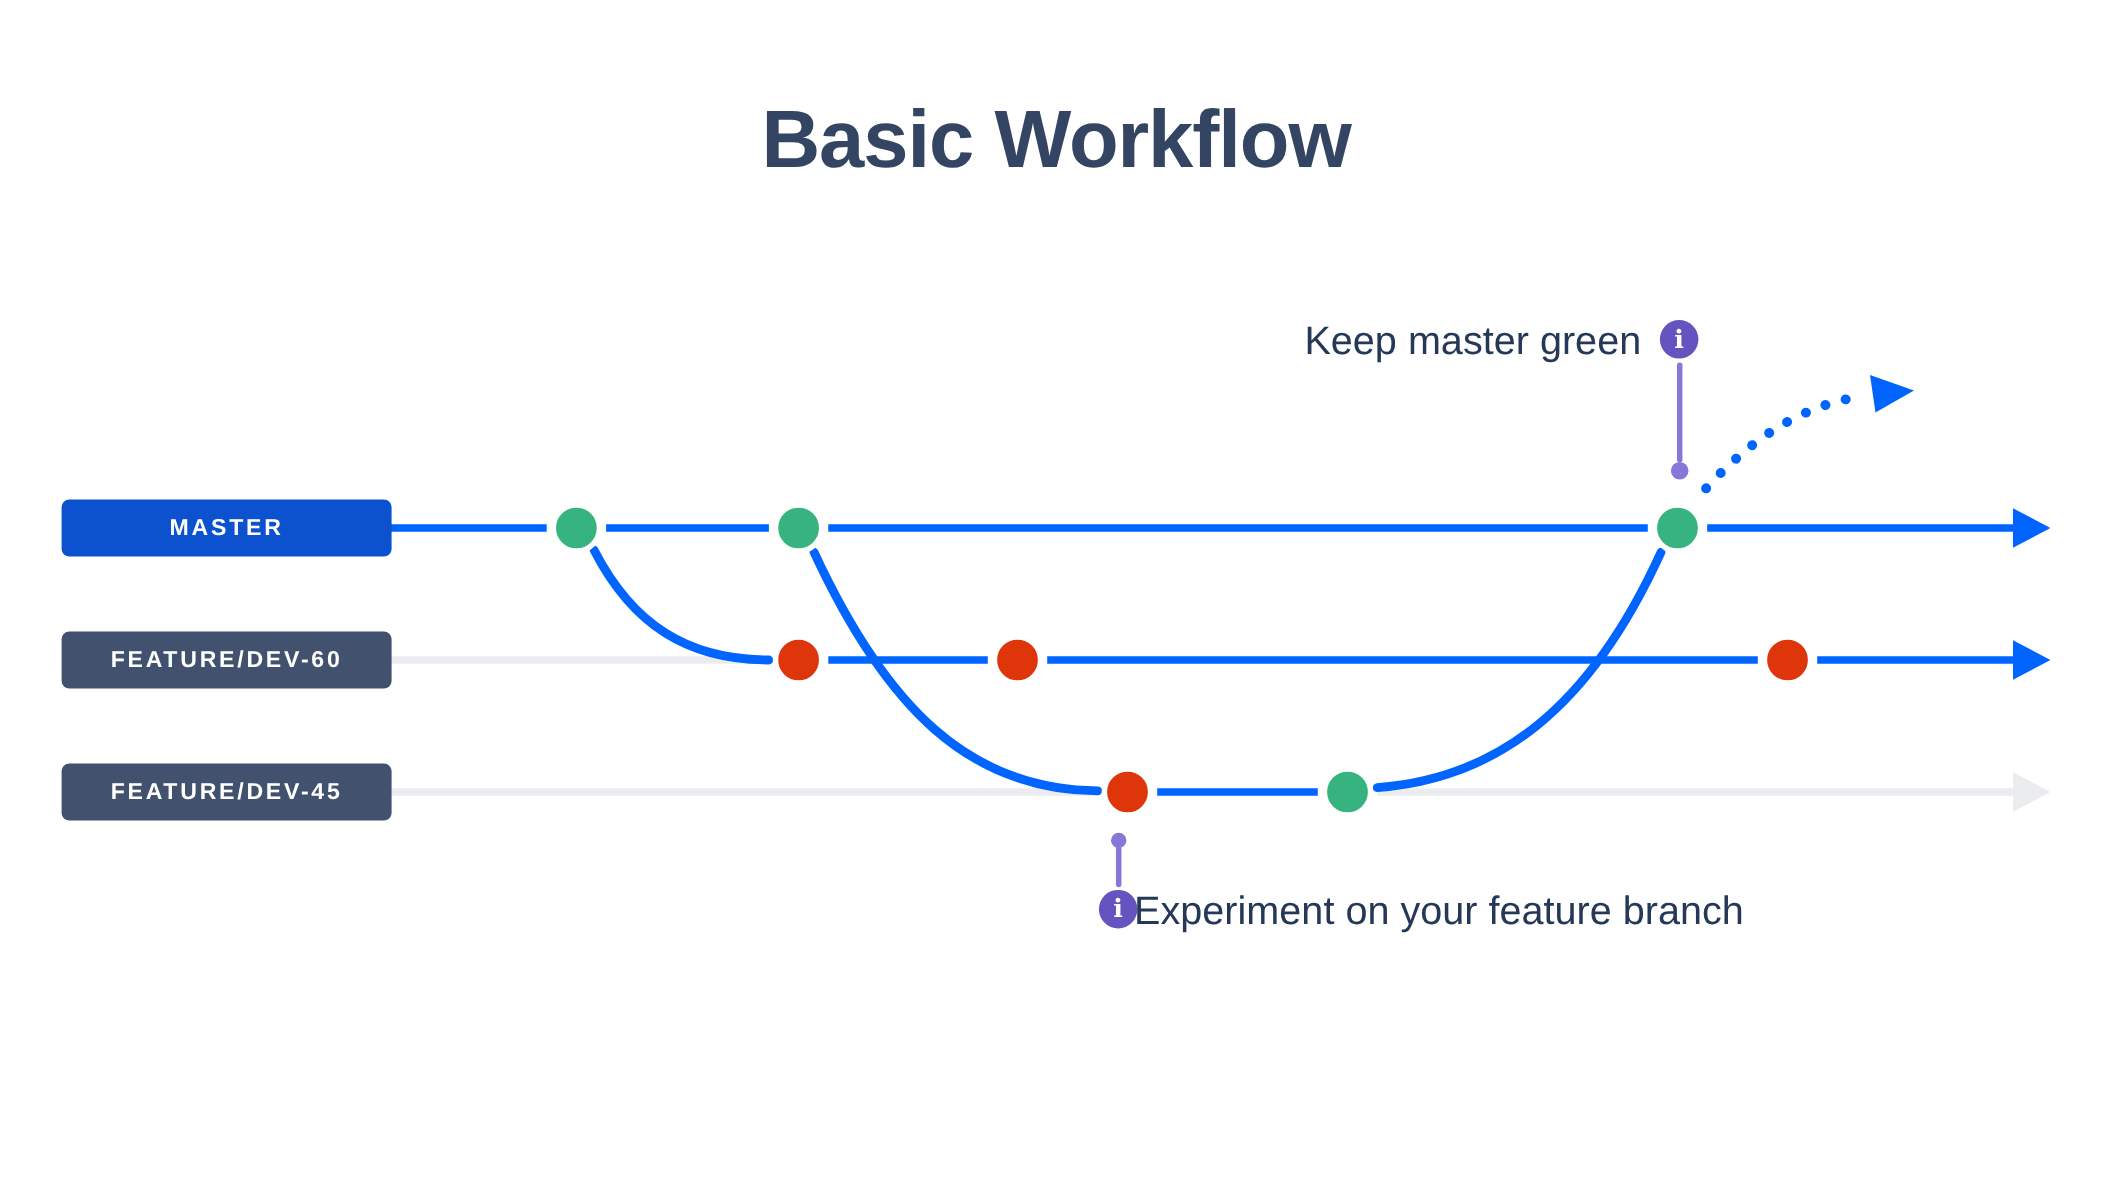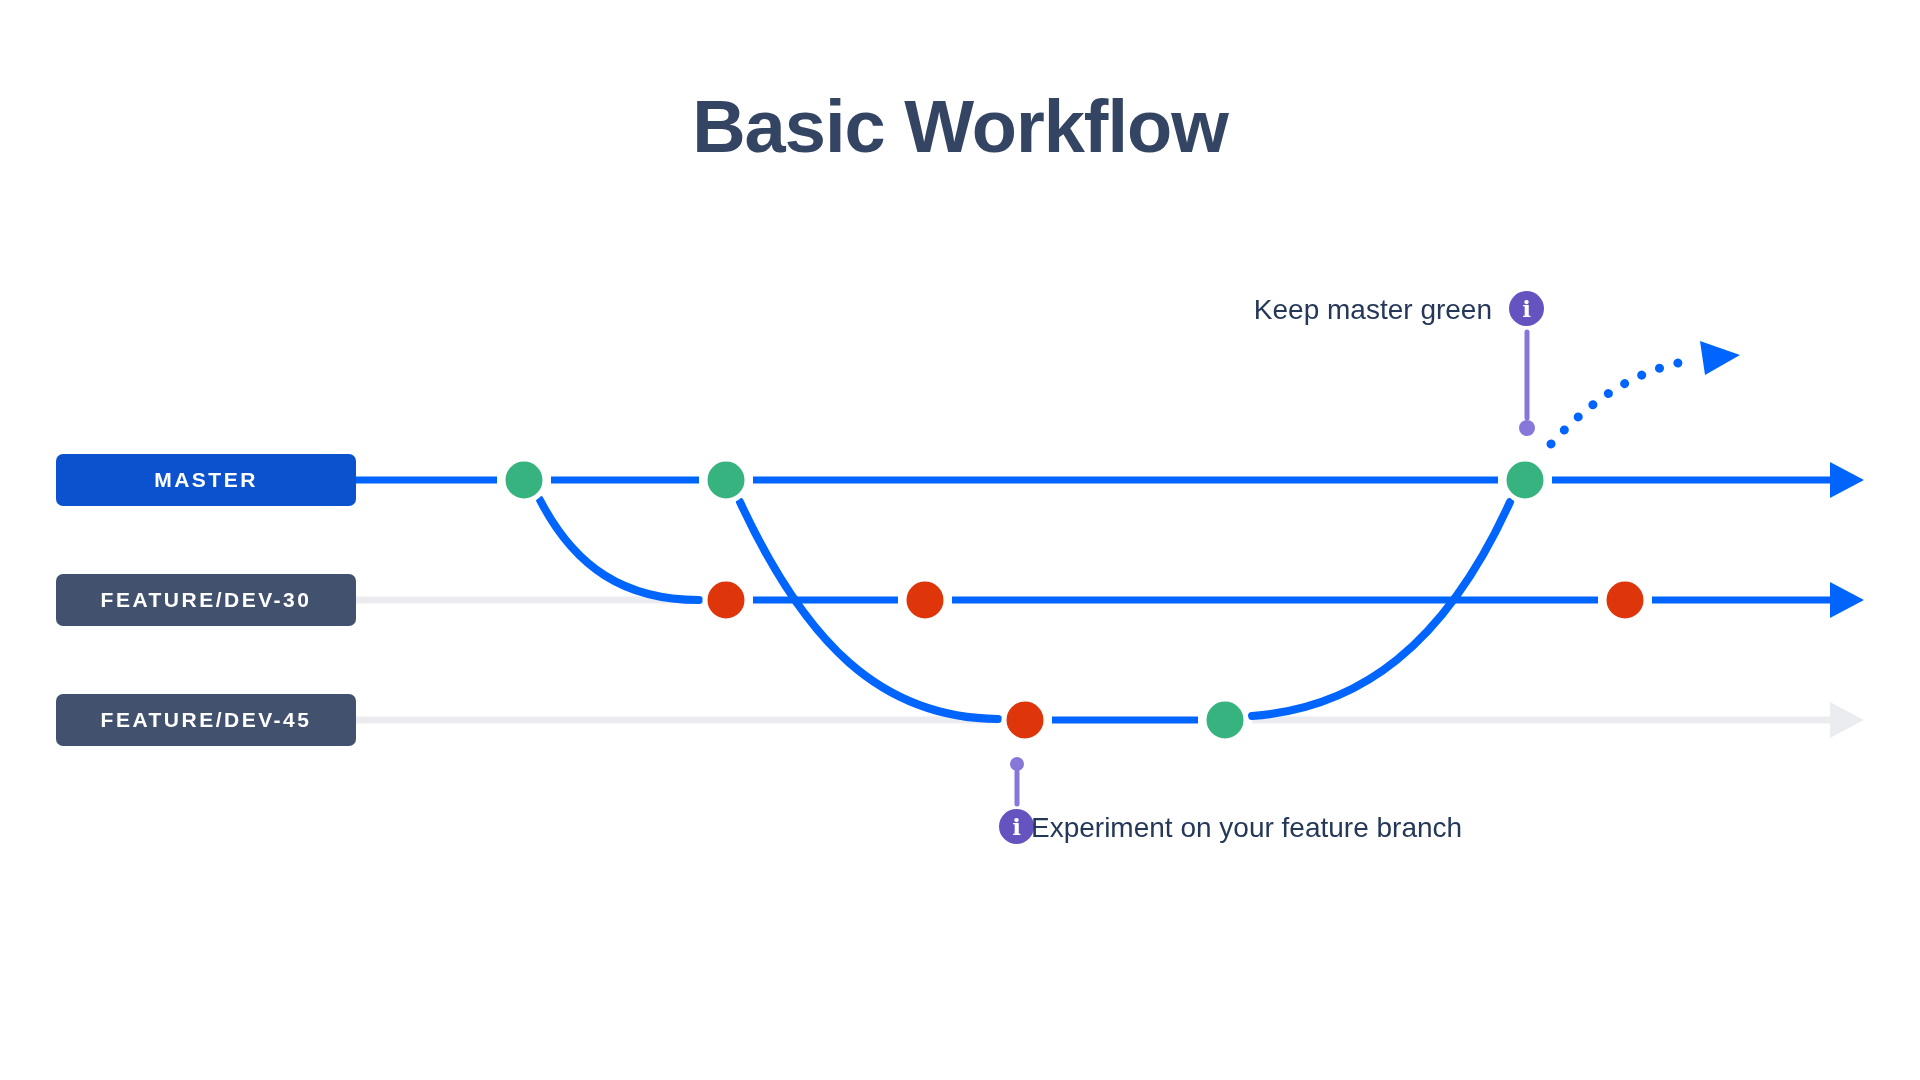--- a/index.html
+++ b/index.html
@@ -39,21 +39,21 @@
 
   .info-line{stroke:var(--info-line-purple);stroke-width:5;stroke-linecap:round;}
   .info-dot{fill:var(--info-line-purple);}
   .info-icon{
     position:absolute;width:35px;height:35px;border-radius:50%;
     background:var(--info-purple);color:#fff;
     display:flex;align-items:center;justify-content:center;
     font-family:"DejaVu Serif", serif;font-size:23px;font-weight:bold;line-height:1;
   }
   .annotation{
-    position:absolute;font-size:28px;color:var(--annotation-text);
+    position:absolute;font-size:36px;color:var(--annotation-text);
     line-height:35px;white-space:nowrap;
   }
   .annotation-keep{left:1100px;width:392px;top:292px;text-align:right;}
   .annotation-experiment{left:1031px;top:810px;text-align:left;}
 </style>
 </head>
 <body>
 
 <div class="canvas">
 
@@ -99,21 +99,21 @@
         <circle cx="1625" cy="600" r="21" class="commit failing"></circle>
         <circle cx="1025" cy="720" r="21" class="commit failing"></circle>
         <circle cx="1225" cy="720" r="21" class="commit passing"></circle>
       </g>
   </svg>
 
   <div class="badge badge-master">
     <span>MASTER</span>
   </div>
   <div class="badge badge-dev30">
-    <span>FEATURE/DEV-30</span>
+    <span>FEATURE/DEV-60</span>
   </div>
   <div class="badge badge-dev45">
     <span>FEATURE/DEV-45</span>
   </div>
 
   <div class="annotation annotation-keep">Keep master green</div>
   <div class="info-icon" style="left:1509px;top:291px;">i</div>
 
   <div class="info-icon" style="left:999px;top:809px;">i</div>
   <div class="annotation annotation-experiment">Experiment on your feature branch</div>

